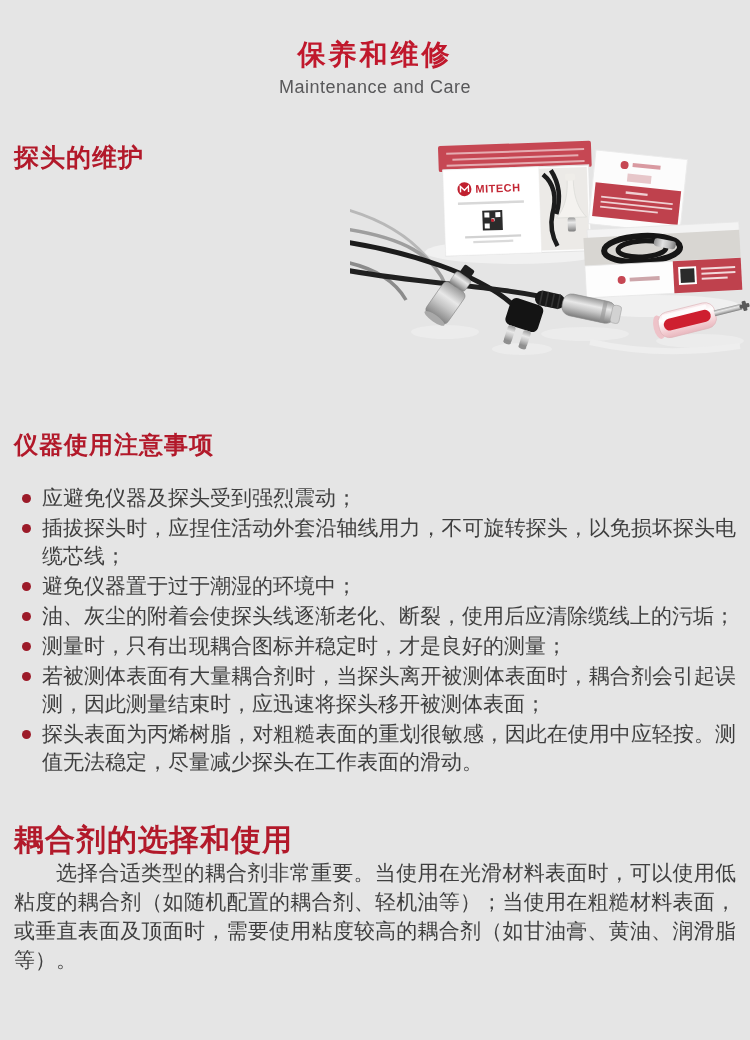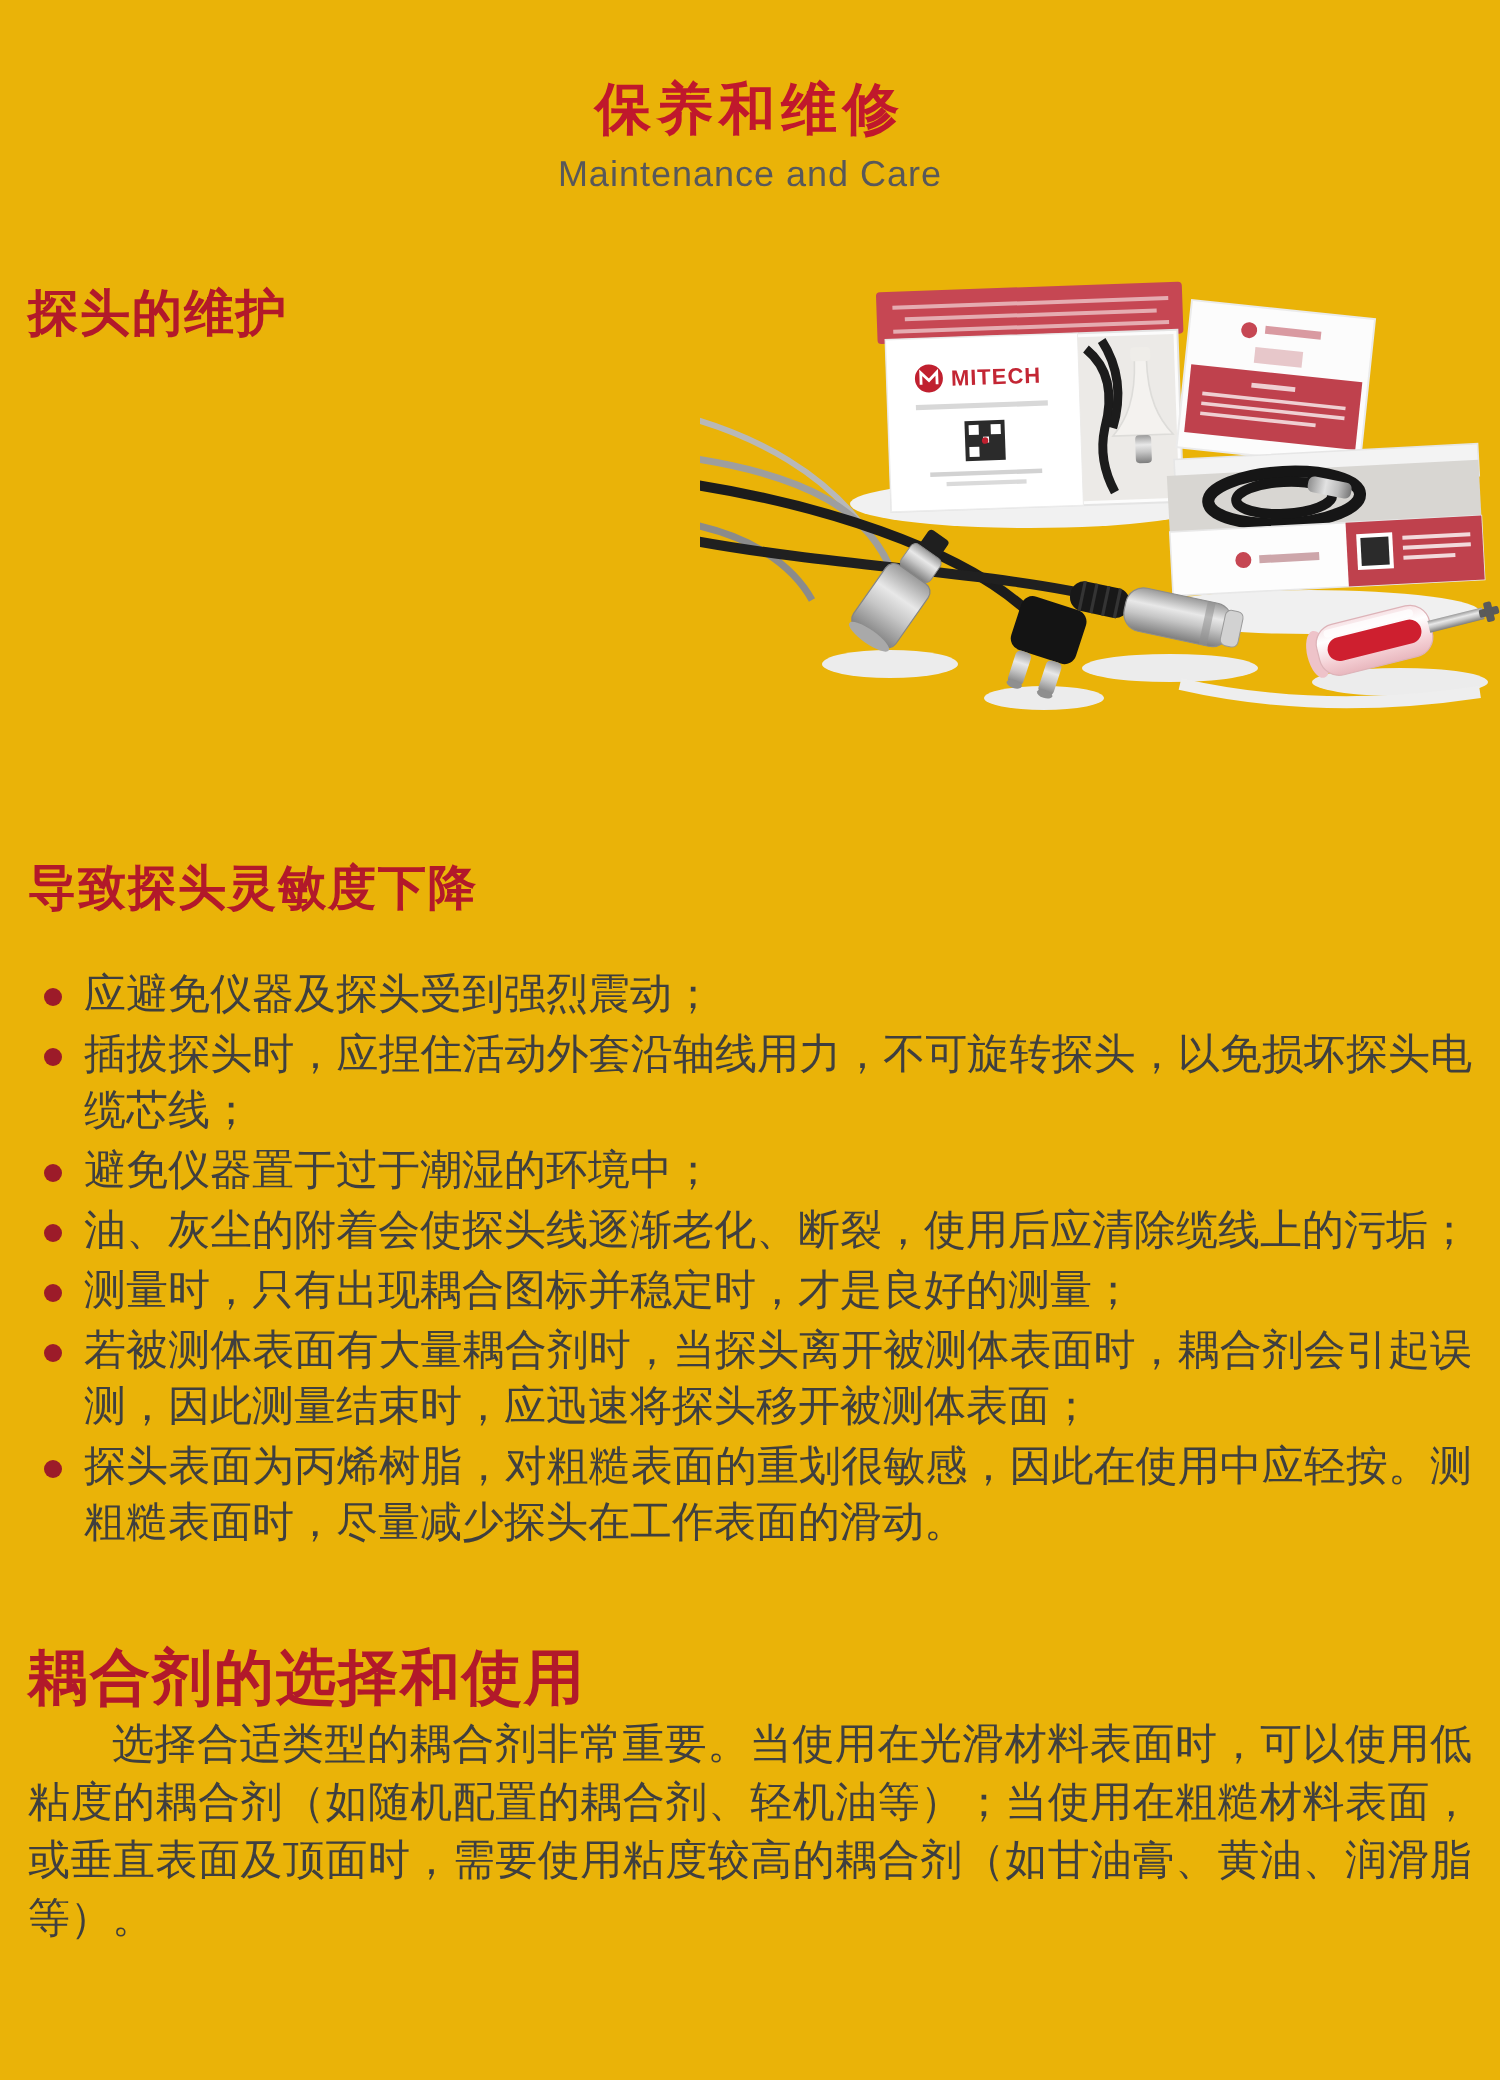--- a/index.html
+++ b/index.html
@@ -1,21 +1,21 @@
 <!DOCTYPE html>
 <html><head>
 <meta charset="utf-8">
 <style>
   html, body { margin: 0; padding: 0; background: #ffffff; }
   .page {
     position: relative;
     width: 750px;
     height: 1040px;
     margin: 0 auto;
-    background: #eab308;
+    background: #e5e5e5;
     overflow: hidden;
     font-family: "Liberation Sans", "DejaVu Sans", sans-serif;
     color: #3f3f3f;
   }
   .title-block { padding-top: 38px; text-align: center; }
   .main-title {
     margin: 0;
     font-size: 28px;
     line-height: 34px;
     font-weight: 800;
@@ -246,29 +246,29 @@
         <rect x="-33" y="-6" width="48" height="12" rx="6" fill="#ce1f2f"></rect>
         <rect x="-33" y="-11" width="46" height="4" rx="2" fill="#ffffff" opacity="0.75"></rect>
         <rect x="19" y="-3" width="28" height="6" fill="url(#metalV)"></rect>
         <rect x="45" y="-2" width="10" height="4" rx="1" fill="#5a5a5a"></rect>
         <rect x="48" y="-5" width="4" height="10" rx="1" fill="#5a5a5a"></rect>
       </g>
     </svg>
   </section>
 
   <section class="sec-notes">
-    <h2 class="sec-heading h-notes">导致探头灵敏度下降</h2>
+    <h2 class="sec-heading h-notes">仪器使用注意事项</h2>
     <ul class="notes-list">
       <li>应避免仪器及探头受到强烈震动；</li>
       <li>插拔探头时，应捏住活动外套沿轴线用力，不可旋转探头，以免损坏探头电缆芯线；</li>
       <li>避免仪器置于过于潮湿的环境中；</li>
       <li>油、灰尘的附着会使探头线逐渐老化、断裂，使用后应清除缆线上的污垢；</li>
       <li>测量时，只有出现耦合图标并稳定时，才是良好的测量；</li>
       <li>若被测体表面有大量耦合剂时，当探头离开被测体表面时，耦合剂会引起误测，因此测量结束时，应迅速将探头移开被测体表面；</li>
-      <li>探头表面为丙烯树脂，对粗糙表面的重划很敏感，因此在使用中应轻按。测粗糙表面时，尽量减少探头在工作表面的滑动。</li>
+      <li>探头表面为丙烯树脂，对粗糙表面的重划很敏感，因此在使用中应轻按。测值无法稳定，尽量减少探头在工作表面的滑动。</li>
     </ul>
   </section>
 
   <section class="sec-couplant">
     <h2 class="sec-heading h-couplant">耦合剂的选择和使用</h2>
     <p class="couplant-paragraph">选择合适类型的耦合剂非常重要。当使用在光滑材料表面时，可以使用低粘度的耦合剂（如随机配置的耦合剂、轻机油等）；当使用在粗糙材料表面，或垂直表面及顶面时，需要使用粘度较高的耦合剂（如甘油膏、黄油、润滑脂等）。</p>
   </section>
 
 </div>
 

